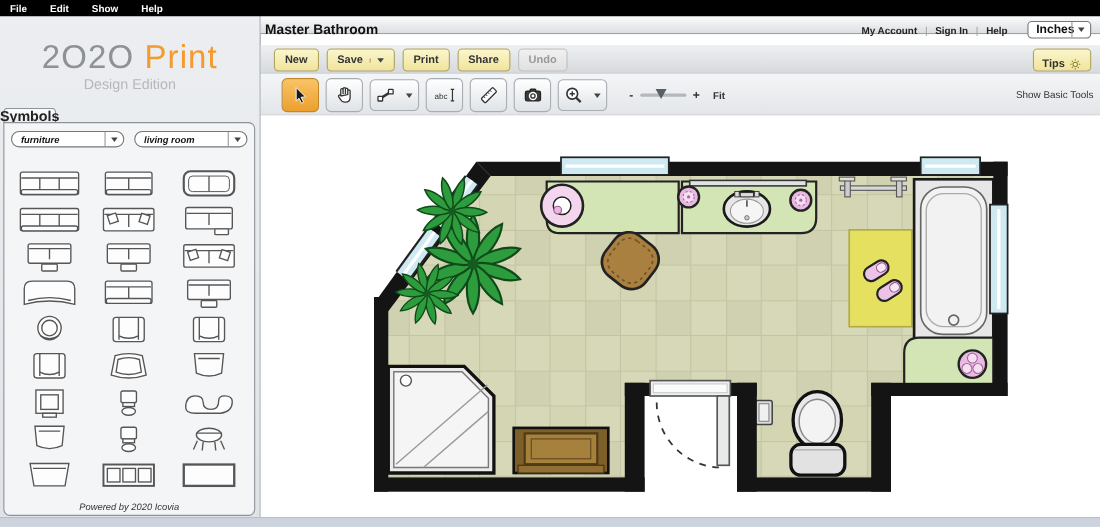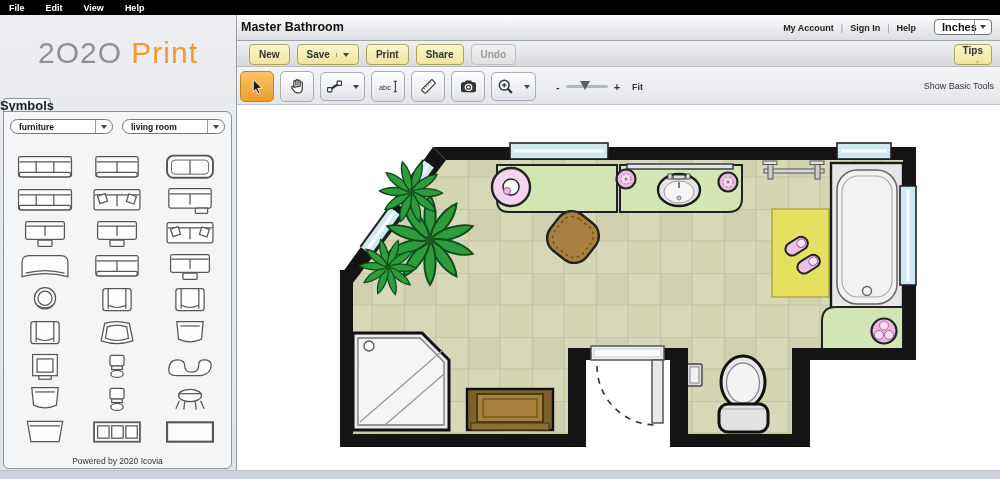--- a/index.html
+++ b/index.html
@@ -13,37 +13,37 @@
     background:linear-gradient(#eceef1,#dfe3e7);border-right:1px solid #989fa6;box-sizing:border-box;}
   .logo{margin-top:21px;text-align:center;font-size:30px;letter-spacing:1px;}
   .brand-gray{color:#8f9295;}
   .brand-orange{color:#f49a2e;}
   .subtitle{text-align:center;font-size:13px;color:#b4b8bb;margin-top:-1px;}
   .tab{position:absolute;left:3px;top:83px;width:46px;height:13px;
     background:linear-gradient(#fbfcfd,#e9ebee);border:1px solid #8d939a;border-bottom:none;
     border-radius:4px 4px 0 0;font-size:13px;font-weight:bold;color:#222;
     display:flex;align-items:center;justify-content:center;}
   .panel{position:absolute;left:3px;right:4px;top:96px;bottom:1px;background:#f3f5f7;
-    border:1px solid #8d939a;border-radius:0 6px 6px 6px;box-sizing:border-box;}
+    border:1px solid #8d939a;border-radius:0 6px 6px 6px;box-sizing:border-box;font-style:italic;}
   .selects{display:flex;gap:9px;margin:7px 6px 0 6px;}
   .pill{position:relative;flex:1;height:15px;border:1px solid #777;border-radius:9px;background:#fff;
     font-size:8.5px;font-weight:bold;color:#111;display:flex;align-items:center;padding-left:8px;box-sizing:border-box;}
   .pill .arr{position:absolute;right:0;top:0;bottom:0;width:16px;border-left:1px solid #999;
     display:flex;align-items:center;justify-content:center;}
   .tri{width:0;height:0;border-left:3.5px solid transparent;border-right:3.5px solid transparent;
     border-top:4.5px solid #444;display:inline-block;}
   .symbol-grid{position:absolute;left:5px;right:5px;top:39px;bottom:15px;display:grid;
     grid-template-columns:repeat(3,1fr);grid-auto-rows:33px;overflow:hidden;}
   .sym{display:flex;align-items:center;justify-content:center;}
   .sym svg{width:58px;height:30px;}
   .powered{position:absolute;bottom:2px;left:0;right:0;text-align:center;font-size:8.5px;color:#333;}
 
   
   .main{position:absolute;left:237px;right:0;top:15px;bottom:9px;}
-  .titlebar{position:absolute;left:0;right:0;top:0;height:26px;
+  .titlebar{position:absolute;left:0;right:0;top:0;height:16px;
     background:linear-gradient(#fafbfc,#dcdfe2);border-bottom:1px solid #9ea4aa;box-sizing:border-box;}
   .doc-title{position:absolute;left:4px;top:5px;font-size:12.5px;font-weight:bold;color:#111;}
   .header-right{position:absolute;right:84px;top:0;height:26px;display:flex;align-items:center;gap:7px;}
   .hlink{font-size:9px;font-weight:bold;color:#222;cursor:default;}
   .sep{color:#999;font-size:9px;}
   .units{position:absolute;right:8px;top:4px;width:58px;height:16px;border:1px solid #777;border-radius:4px;
     background:#fff;font-size:11px;font-weight:bold;color:#111;display:flex;align-items:center;
     padding-left:7px;box-sizing:border-box;}
   .units .arr{position:absolute;right:0;top:0;bottom:0;width:16px;border-left:1px solid #999;
     display:flex;align-items:center;justify-content:center;}
@@ -51,25 +51,25 @@
   .buttonbar{position:absolute;left:0;right:0;top:26px;height:26px;
     background:linear-gradient(#eef0f2,#d7dadd);border-bottom:1px solid #b6babe;box-sizing:border-box;}
   .actions{position:absolute;left:12px;top:3px;display:flex;gap:7px;}
   .act{height:19px;border-radius:4px;font-family:inherit;font-size:10px;font-weight:bold;color:#333;
     padding:0 9px;display:flex;align-items:center;cursor:default;}
   .act.yellow{background:linear-gradient(#fbf6cd,#f0e49c);border:1px solid #b1a45e;}
   .act.disabled{background:linear-gradient(#f1f1f1,#e0e0e0);border:1px solid #c0c0c0;color:#999;}
   .btn-arrow{border-left:1px solid #b1a45e;margin-left:6px;padding-left:6px;display:flex;align-items:center;}
   .tips{position:absolute;right:8px;top:3px;height:19px;border-radius:4px;
     background:linear-gradient(#fbf6cd,#f0e49c);border:1px solid #b1a45e;
-    font-size:10px;font-weight:bold;color:#333;display:flex;align-items:flex-end;gap:4px;padding:0 8px;flex-direction:column;}
+    font-size:10px;font-weight:bold;color:#333;display:flex;align-items:flex-end;gap:4px;padding:0 8px;}
 
   .toolsbar{position:absolute;left:0;right:0;top:52px;height:38px;
     background:linear-gradient(#f4f5f7,#e3e6e9);border-bottom:1px solid #c3c7cb;box-sizing:border-box;}
-  .tools{position:absolute;left:3px;top:4px;display:flex;gap:6px;align-items:center;}
+  .tools{position:absolute;left:19px;top:4px;display:flex;gap:6px;align-items:center;}
   .tool{width:32px;height:29px;border-radius:5px;border:1px solid #a8adb3;
     background:linear-gradient(#ffffff,#dfe3e7);display:flex;align-items:center;justify-content:center;}
   .tool.wide{width:45px;justify-content:space-between;padding:0 5px;box-sizing:border-box;}
   .tool.active{background:linear-gradient(#f9c466,#ec9f2d);border:1px solid #c0872a;}
   .tool svg{width:17px;height:17px;}
   .tool.text-t svg{width:21px;}
   .zoomctl{display:flex;align-items:center;gap:6px;margin-left:14px;}
   .zc-txt{font-size:11px;font-weight:bold;color:#333;}
   .track{position:relative;width:42px;height:3px;background:#b3b8be;border-radius:2px;}
   .thumb{position:absolute;left:14px;top:-4px;width:0;height:0;
@@ -83,29 +83,30 @@
   .bottomstrip{position:absolute;left:0;bottom:0;width:1000px;height:9px;
     background:#ccd3dd;border-top:1px solid #b8bfca;box-sizing:border-box;}
 </style>
 </head>
 <body>
 
 <div class="menubar">
 
 <span class="menu-item">File</span>
     <span class="menu-item">Edit</span>
-    <span class="menu-item">View</span>
+    <span class="menu-item">Show</span>
     <span class="menu-item">Help</span>
   </div>
 
 <div class="sidebar">
   <div class="logo">
     <span class="brand-gray">2O2O</span>
     <span class="brand-orange">Print</span>
   </div>
+  <div class="subtitle">Design Edition</div>
   <div class="tab">Symbols</div>
   <div class="panel">
     <div class="selects">
       <div class="pill">
         <span>furniture</span>
         <span class="arr">
             <span class="tri"></span>
           </span>
       </div>
       <div class="pill">

